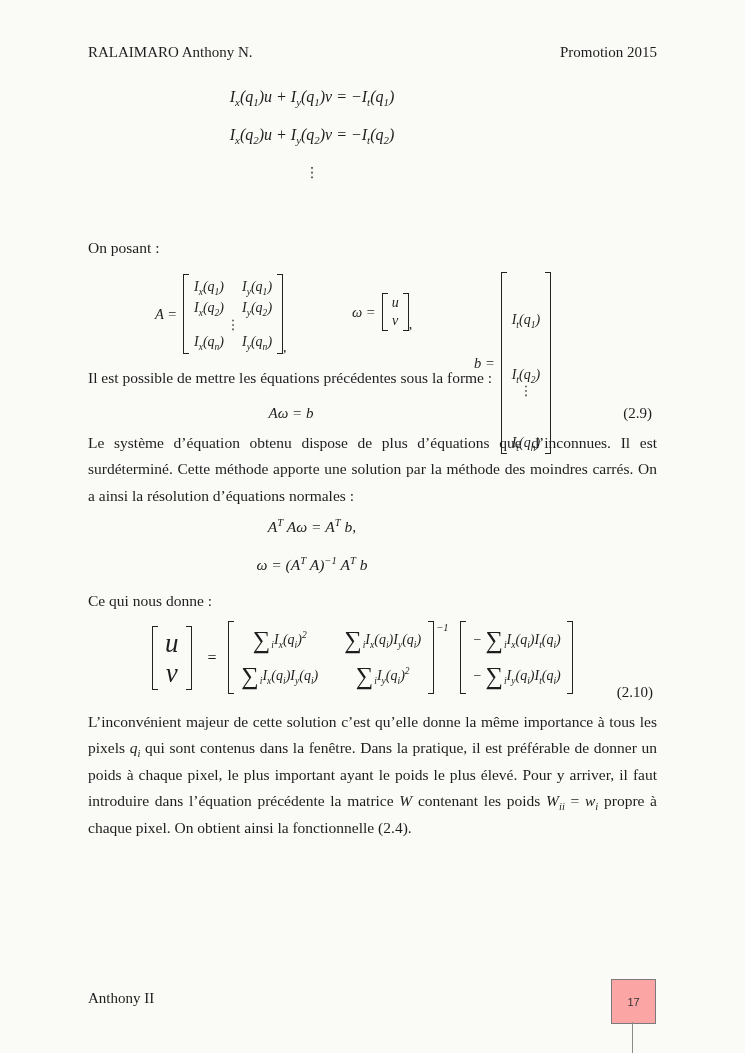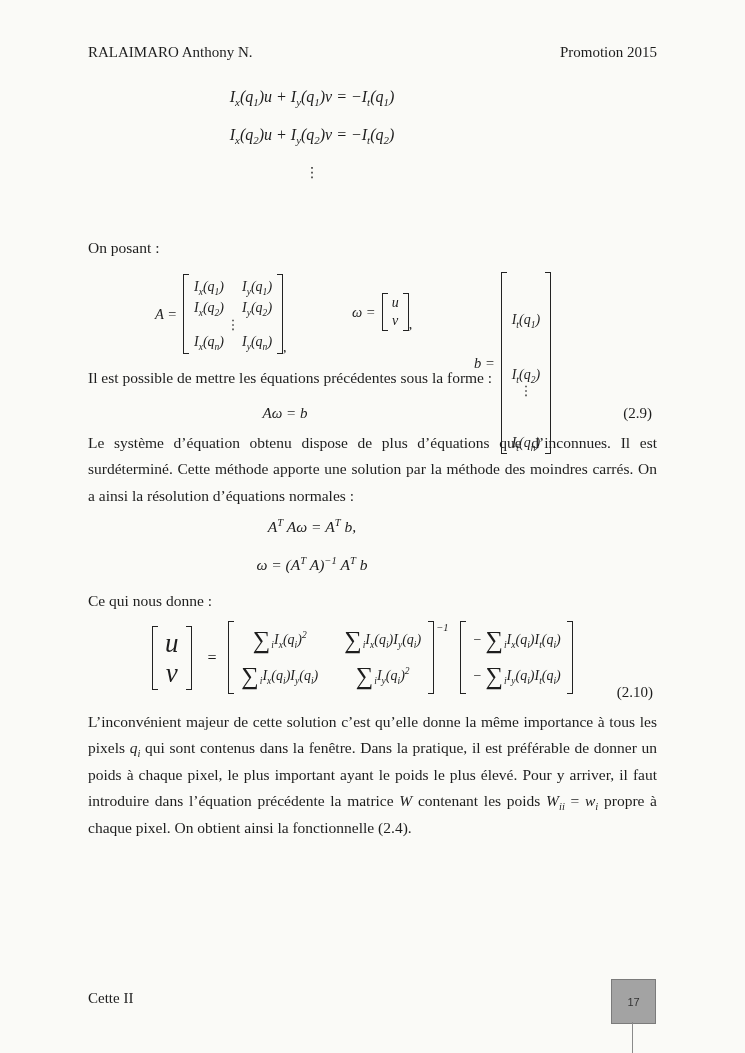--- a/index.html
+++ b/index.html
@@ -13,21 +13,21 @@
     font-family:"Liberation Serif","DejaVu Serif",serif;
     overflow:hidden;
   }
   .abs{position:absolute;}
   .hdr{font-size:15px;}
   .body-text{font-size:15.5px;line-height:26.4px;text-align:justify;width:569px;}
   .lead{font-size:15.5px;}
   .math{font-style:italic;}
   [data-math] sub,[data-math] sup{font-style:italic;}
   sub,sup{font-size:68%;line-height:0;}
-  .eq-center{left:0;width:600px;text-align:center;font-size:16px;padding-left:12px;}
+  .eq-center{left:12px;width:600px;text-align:center;font-size:16px;}
   .eq-small{font-size:15px;}
   .dots{font-style:normal;font-size:14px;letter-spacing:0;}
   .eqnum{font-size:15px;font-style:normal;}
 
   
   .mgroup{display:flex;align-items:center;}
   .mlabel{margin-right:6px;font-size:14.5px;}
   .bracket{align-self:stretch;width:5px;border:1.4px solid #222;}
   .bracket.l{border-right:none;}
   .bracket.r{border-left:none;}
@@ -47,21 +47,21 @@
   .m1body{display:grid;grid-template-columns:auto auto;column-gap:26px;row-gap:3px;padding:2px 7px;justify-items:center;align-items:center;}
   .m2body{display:flex;flex-direction:column;row-gap:3px;padding:2px 6px;align-items:flex-start;}
   .sumcell{font-size:14px;line-height:33px;white-space:nowrap;}
   .sg{font-style:normal;font-size:175%;line-height:0;position:relative;top:4px;margin-right:1px;}
   .mexp{align-self:flex-start;font-size:10.5px;font-style:italic;margin:1px 3px 0 2px;}
   .m2gap{margin-left:9px;}
 
   
   .pagebox{
     left:611px;top:979px;width:43px;height:43px;
-    border:1px solid #7b7b7b;background:#a3a3a3;
+    border:1px solid #7b7b7b;background:#fca5a5;
     display:flex;align-items:center;justify-content:center;
     font-family:"Liberation Sans","DejaVu Sans",sans-serif;
     font-size:11px;color:#333;
   }
   .pageline{left:632px;top:1022px;width:1px;height:31px;background:#8a8a8a;}
 </style>
 </head>
 <body>
 
 <div class="page">
@@ -159,19 +159,19 @@
         <span class="sumcell math" data-math="equations.eq210.m2_rows.0">− <span class="sg">∑</span><sub>i</sub>I<sub>x</sub>(q<sub>i</sub>)I<sub>t</sub>(q<sub>i</sub>)</span>
         <span class="sumcell math" data-math="equations.eq210.m2_rows.1">− <span class="sg">∑</span><sub>i</sub>I<sub>y</sub>(q<sub>i</sub>)I<sub>t</sub>(q<sub>i</sub>)</span>
       </span>
       <span class="bracket r"></span>
     </span>
   </div>
   <div class="abs eqnum" style="right:92px;top:684px;">(2.10)</div>
 
   <div class="abs body-text" style="left:88px;top:709px;" data-math="text.para_inconvenient">L’inconvénient majeur de cette solution c’est qu’elle donne la même importance à tous les pixels <i>q</i><sub>i</sub> qui sont contenus dans la fenêtre. Dans la pratique, il est préférable de donner un poids à chaque pixel, le plus important ayant le poids le plus élevé. Pour y arriver, il faut introduire dans l’équation précédente la matrice <i>W</i> contenant les poids <i>W</i><sub>ii</sub> = <i>w</i><sub>i</sub> propre à chaque pixel. On obtient ainsi la fonctionnelle (2.4).</div>
 
-  <div class="abs hdr" style="left:88px;top:990px;">Cette II</div>
+  <div class="abs hdr" style="left:88px;top:990px;">Anthony II</div>
   <div class="abs pagebox">
     <span>17</span>
   </div>
   <div class="abs pageline"></div>
 
 </div>
 
 </body></html>

